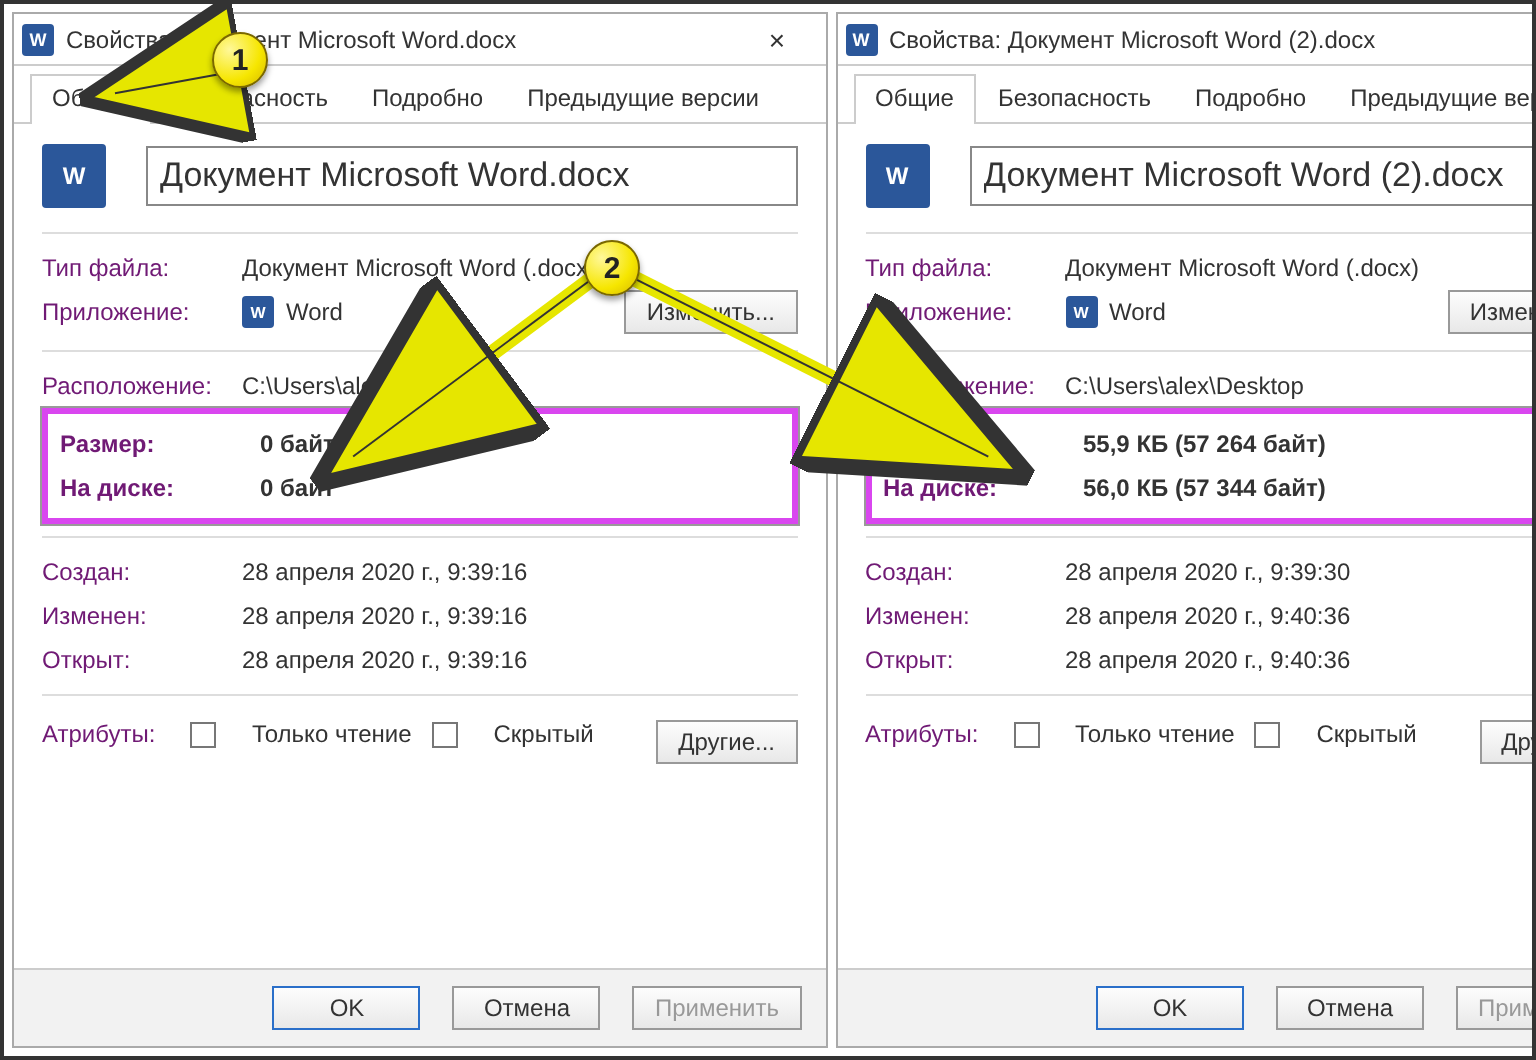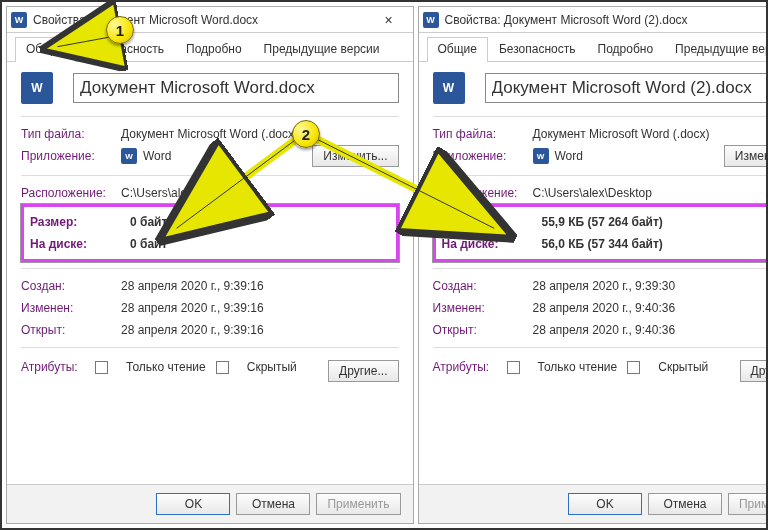--- a/index.html
+++ b/index.html
@@ -190,21 +190,21 @@
     gap: 18px;
   }
   .checkbox .box {
     width: 13px; height: 13px;
     border: 1px solid #777;
     background: #fff;
   }
   .footer {
     display: flex;
     justify-content: flex-end;
-    gap: 6px;
+    gap: 16px;
     padding: 8px 12px;
     border-top: 1px solid #ccc;
     background: #f2f2f2;
   }
   .btn.default { border: 1px solid #2a6fc9; }
   .btn.disabled { color: #999; }
 
   
   .callout {
     position: absolute;

